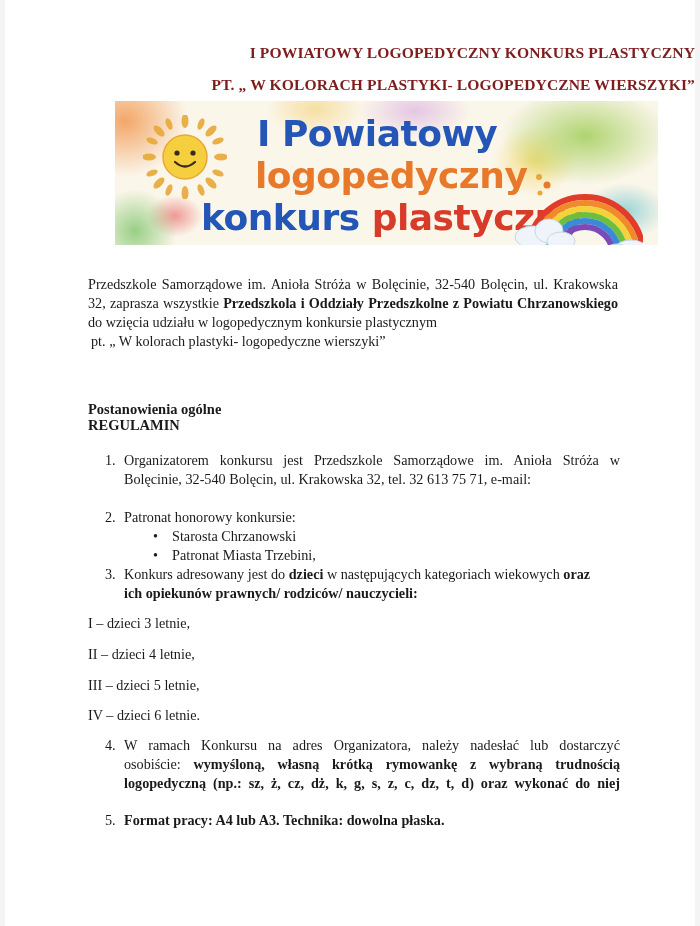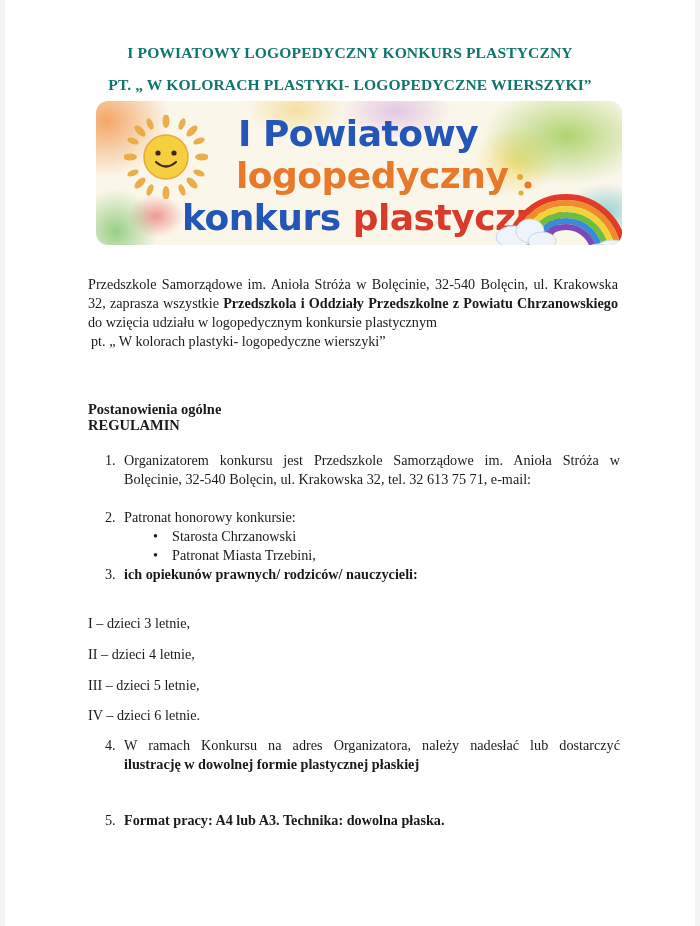--- a/index.html
+++ b/index.html
@@ -4,38 +4,39 @@
 <style>
   html, body { margin: 0; padding: 0; background: #f4f4f4; }
   body { width: 700px; height: 926px; position: relative; overflow: hidden; }
   .page {
     position: absolute; left: 5px; top: 0; width: 690px; height: 926px;
     background: #ffffff;
     font-family: "Liberation Serif", serif;
     color: #1a1a1a;
   }
   .h1, .h2 {
-    position: absolute; left: 0; width: 690px; text-align: center;
-    color: #0f766e; font-weight: bold; font-size: 15.6px; letter-spacing: 0.1px;
+    position: absolute; left: 0; width: 690px; text-align: right;
+    color: #7f1d1d; font-weight: bold; font-size: 15.6px; letter-spacing: 0.1px;
   }
   .h1 { top: 44px; }
   .h2 { top: 76px; }
   .banner {
-    position: absolute; left: 91px; top: 101px; width: 526px; height: 144px;
-    overflow: hidden; border-radius: 12px;
+    position: absolute; left: 110px; top: 101px; width: 526px; height: 144px;
+    overflow: hidden; border-radius: 0;
     background:
       radial-gradient(ellipse 90px 80px at 10px 20px, rgba(240,140,60,0.75), transparent 70%),
       radial-gradient(ellipse 60px 60px at 20px 130px, rgba(110,190,90,0.7), transparent 70%),
       radial-gradient(ellipse 40px 30px at 60px 115px, rgba(230,90,90,0.6), transparent 70%),
       radial-gradient(ellipse 120px 70px at 470px 35px, rgba(150,200,70,0.75), transparent 70%),
       radial-gradient(ellipse 60px 50px at 420px 60px, rgba(240,210,80,0.7), transparent 70%),
       radial-gradient(ellipse 80px 40px at 300px 10px, rgba(200,140,220,0.45), transparent 70%),
       radial-gradient(ellipse 70px 40px at 200px 8px, rgba(240,200,90,0.5), transparent 70%),
       radial-gradient(ellipse 60px 40px at 510px 110px, rgba(90,190,200,0.6), transparent 70%),
       #fbf6ea;
+    padding-left: 17px;
   }
   .sun { position: absolute; left: 28px; top: 14px; width: 84px; height: 84px; }
   .banner-line {
     position: absolute; font-family: "DejaVu Sans", sans-serif; font-weight: bold;
     white-space: nowrap; letter-spacing: -0.5px;
   }
   .bl1 { left: 142px; top: 12px; font-size: 36px; color: #2456b8; }
   .bl2 { left: 140px; top: 54px; font-size: 36px; color: #e8792a; }
   .bl3 { left: 86px; top: 96px; font-size: 36px; color: #2456b8; }
   .bl3 .red { color: #d83b2a; }
@@ -155,34 +156,36 @@
       <span class="btxt">Starosta Chrzanowski</span>
     </div>
     <div class="bullet" style="top:546px;">
       <span class="dot">•</span>
       <span class="btxt">Patronat Miasta Trzebini,</span>
     </div>
 
     <div class="item" style="top:565px;">
       <span class="num">3.</span>
       <div class="txt">
+        <div style="white-space:nowrap;"><span>Konkurs adresowany jest do </span><b>dzieci</b><span> w następujących kategoriach wiekowych </span><b>oraz</b></div>
         <div><b>ich opiekunów prawnych/ rodziców/ nauczycieli:</b></div>
       </div>
     </div>
 
     <div class="cat" style="top:614px;">I  – dzieci 3 letnie,</div>
     <div class="cat" style="top:645px;">II – dzieci 4 letnie,</div>
     <div class="cat" style="top:676px;">III  – dzieci 5 letnie,</div>
     <div class="cat" style="top:706px;">IV  – dzieci 6 letnie.</div>
 
     <div class="item" style="top:736px;">
       <span class="num">4.</span>
       <div class="txt">
         <div class="justify" style="text-align-last: justify;">W ramach Konkursu na adres Organizatora, należy nadesłać lub dostarczyć</div>
-        <div><b>ilustrację w dowolnej formie plastycznej płaskiej</b></div>
+        <div class="justify" style="text-align-last: justify;"><span>osobiście: </span><b>wymyśloną, własną krótką rymowankę z wybraną trudnością</b></div>
+        <div class="justify" style="text-align-last: justify;"><b>logopedyczną (np.: sz, ż, cz, dż, k, g, s, z, c, dz, t, d) oraz wykonać do niej</b></div>
       </div>
     </div>
 
     <div class="item" style="top:811px;">
       <span class="num">5.</span>
       <div class="txt"><b>Format pracy: A4 lub A3.  Technika: dowolna płaska.</b></div>
     </div>
   </div>
 
 </div>

